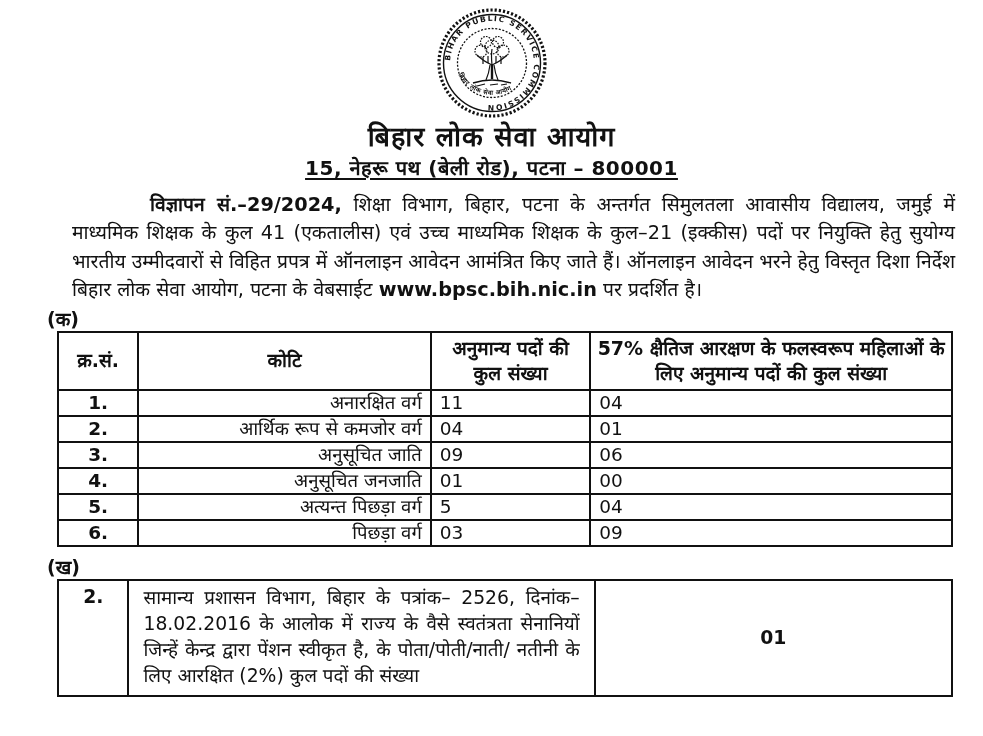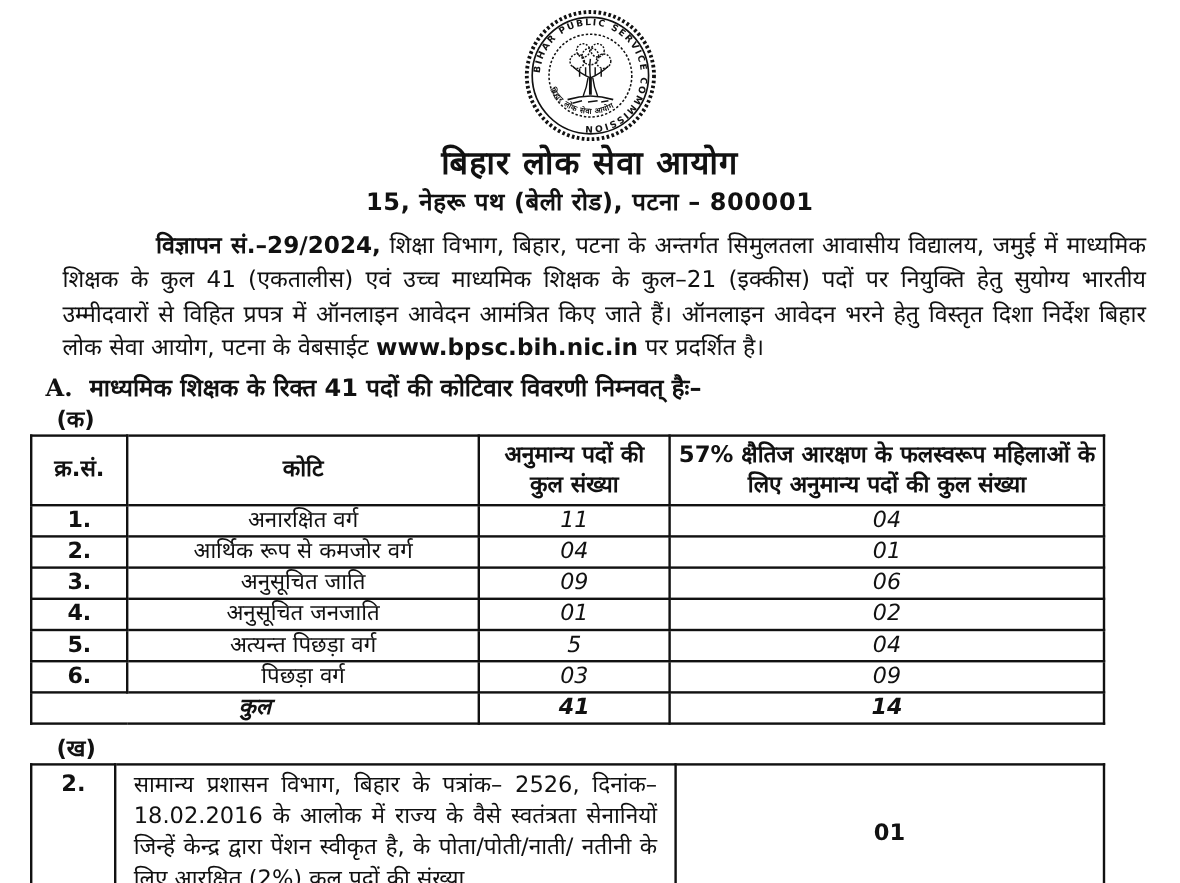--- a/index.html
+++ b/index.html
@@ -9,50 +9,50 @@
     color:#111;
   }
   .page{position:relative;width:983px;height:736px;background:#fff;}
   .header{text-align:center;padding-top:7px;}
   .seal{display:block;margin:0 auto;}
   .doc-title{
     margin:3px 0 0 0;font-size:27px;font-weight:bold;letter-spacing:1px;line-height:1.1;
   }
   .doc-address{
     margin-top:2px;font-size:20px;font-weight:bold;letter-spacing:.5px;
-    text-underline-offset:3px;
+    text-decoration:underline;text-underline-offset:3px;
   }
   .intro{
-    margin:10px 28px 0 52px;
+    margin:10px 28px 0 72px;
     font-size:19.3px;line-height:28.5px;
     text-align:justify;text-indent:78px;
   }
   .b{font-weight:bold;}
   .sec-a{
     margin:5px 28px 0 38px;
     font-size:20px;font-weight:bold;line-height:26px;
   }
   .sec-a .a-label{margin-right:14px;font-family:"DejaVu Serif","Liberation Serif",serif;}
   .tbl-label{
     margin:3px 0 1px 47px;font-size:19px;font-weight:bold;line-height:22px;
   }
-  table{border-collapse:collapse;margin-left:25px;table-layout:fixed;}
+  table{border-collapse:collapse;margin-left:57px;table-layout:fixed;}
   .t1{width:896px;}
   .t1 th,.t1 td{border:2px solid #111;}
   .t1 th{
     font-size:19px;font-weight:bold;line-height:1.32;padding:3px 6px;text-align:center;vertical-align:middle;
   }
   .t1 td{font-size:18.5px;height:24px;padding:0 8px;line-height:1.1;}
   .t1 .c-sn{width:79px;}
   .t1 .c-cat{width:288px;}
   .t1 .c-tot{width:157px;}
   .t1 .c-wom{width:356px;}
   td.sn{text-align:center;font-weight:bold;}
-  td.cat{text-align:center;}
-  td.num{text-align:center;font-style:italic;}
+  td.cat{text-align:right;}
+  td.num{}
   tr.total-row td{font-weight:bold;}
   .t2{width:896px;}
   .t2 td{border:2px solid #111;font-size:18.8px;}
   .t2 .c2-sn{width:70px;}
   .t2 .c2-desc{width:463px;}
   .t2 .c2-val{width:355px;}
   .t2 td.sn2{vertical-align:top;text-align:center;font-weight:bold;padding-top:5px;}
   .t2 td.desc{padding:4px 14px 6px 14px;line-height:26px;text-align:justify;vertical-align:top;}
   .t2 td.val{text-align:center;vertical-align:middle;font-weight:bold;}
 </style>
@@ -91,23 +91,20 @@
         <path d="M44,79 L52,77 M57,78 L65,77 M68,78 L74,77"></path>
       </g>
     </svg>
 
     <div class="doc-title">बिहार लोक सेवा आयोग</div>
     <div class="doc-address">15, नेहरू पथ (बेली रोड), पटना – 800001</div>
   </div>
 
   <p class="intro"><span class="b">विज्ञापन सं.–29/2024,</span><span> शिक्षा विभाग, बिहार, पटना के अन्तर्गत सिमुलतला आवासीय विद्यालय, जमुई में माध्यमिक शिक्षक के कुल 41 (एकतालीस) एवं उच्च माध्यमिक शिक्षक के कुल–21 (इक्कीस) पदों पर नियुक्ति हेतु सुयोग्य भारतीय उम्मीदवारों से विहित प्रपत्र में ऑनलाइन आवेदन आमंत्रित किए जाते हैं। ऑनलाइन आवेदन भरने हेतु विस्तृत दिशा निर्देश बिहार लोक सेवा आयोग, पटना के वेबसाईट </span><span class="b">www.bpsc.bih.nic.in</span><span> पर प्रदर्शित है।</span></p>
 
-  <div class="sec-a">
-    <span class="a-label">A.</span><span>माध्यमिक शिक्षक के रिक्त 41 पदों की कोटिवार विवरणी निम्नवत् हैः–</span>
-  </div>
 
   <div class="tbl-label">(क)</div>
 
   <table class="t1">
     <colgroup>
         <col class="c-sn">
         <col class="c-cat">
         <col class="c-tot">
         <col class="c-wom">
       </colgroup>
@@ -135,38 +132,33 @@
       <tr>
         <td class="sn">3.</td>
         <td class="cat">अनुसूचित जाति</td>
         <td class="num">09</td>
         <td class="num">06</td>
       </tr>
       <tr>
         <td class="sn">4.</td>
         <td class="cat">अनुसूचित जनजाति</td>
         <td class="num">01</td>
-        <td class="num">02</td>
+        <td class="num">00</td>
       </tr>
       <tr>
         <td class="sn">5.</td>
         <td class="cat">अत्यन्त पिछड़ा वर्ग</td>
         <td class="num">5</td>
         <td class="num">04</td>
       </tr>
       <tr>
         <td class="sn">6.</td>
         <td class="cat">पिछड़ा वर्ग</td>
         <td class="num">03</td>
         <td class="num">09</td>
-      </tr>
-      <tr class="total-row">
-        <td class="num" colspan="2">कुल</td>
-        <td class="num">41</td>
-        <td class="num">14</td>
       </tr>
     </tbody>
   </table>
 
   <div class="tbl-label" style="margin-top:9px;">(ख)</div>
 
   <table class="t2">
     <colgroup>
         <col class="c2-sn">
         <col class="c2-desc">

